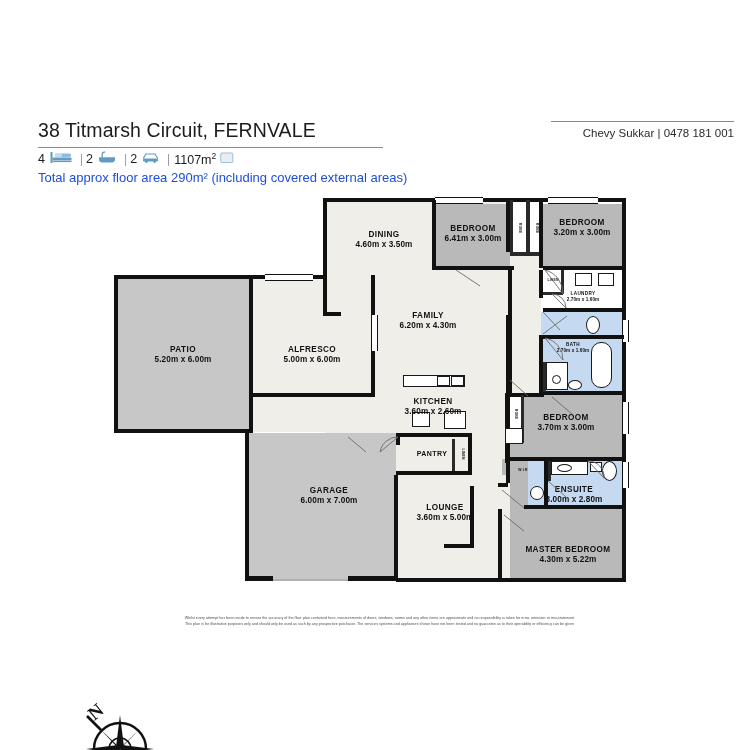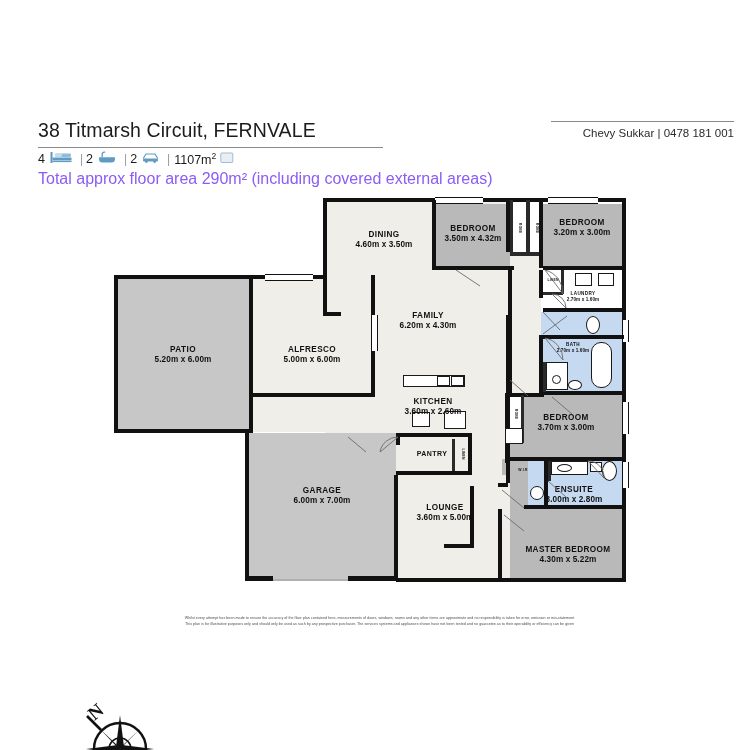--- a/index.html
+++ b/index.html
@@ -10,21 +10,21 @@
   #addr{position:absolute;left:38px;top:119px;font-size:19.5px;font-weight:400;letter-spacing:.1px;color:#1c1c1c;white-space:nowrap;}
   #addr-rule{position:absolute;left:38px;top:147px;width:345px;height:1px;background:#8a8a8a;}
 
   #specs{position:absolute;left:38px;top:151px;height:16px;display:flex;align-items:center;font-size:12.5px;color:#1c1c1c;}
   #specs .num{font-size:12.5px;line-height:1;}
   #specs .ico{display:inline-block;margin:0 4px 0 5px;position:relative;}
   #specs .sep{color:#9a9a9a;margin:0 3px 0 4px;font-size:12px;}
   #specs .area{font-size:12.5px;margin-left:1px;}
   .sup{font-size:8.5px;vertical-align:super;}
 
-  #blurb{position:absolute;left:38px;top:170px;font-size:16px;color:#8b5cf6;white-space:nowrap;}
+  #blurb{position:absolute;left:38px;top:170px;font-size:13px;color:#1d4ed8;white-space:nowrap;}
 
   
   #logo{position:absolute;right:33px;top:116px;text-align:right;}
   #logo-main{font-size:26px;line-height:26px;white-space:nowrap;}
   #logo-ngu{color:#7fa8c9;font-weight:400;letter-spacing:-.4px;}
   #logo-re{color:#9a9a9a;font-size:18px;letter-spacing:.6px;}
   #logo-rule{width:183px;height:1px;background:#8a8a8a;margin:5px 0 0 auto;}
   #logo-agent{font-size:11.5px;color:#2b2b2b;margin-top:5px;white-space:nowrap;}
 
   
@@ -260,21 +260,21 @@
   <div class="fixr" style="left:530px;top:296px;width:14px;height:14px;"></div>
 
   <div class="fix" style="left:505px;top:238px;width:18px;height:16px;"></div>
 
   <div class="lbl big" style="left:334px;top:40px;width:100px;">
     <span class="n">DINING</span>
       <span class="d">4.60m  x 3.50m</span>
   </div>
   <div class="lbl big" style="left:423px;top:34px;width:100px;">
     <span class="n">BEDROOM</span>
-      <span class="d">3.50m  x 4.32m</span>
+      <span class="d">6.41m  x 3.00m</span>
   </div>
   <div class="lbl big" style="left:532px;top:28px;width:100px;">
     <span class="n">BEDROOM</span>
       <span class="d">3.20m  x 3.00m</span>
   </div>
   <div class="lbl sm" style="left:543px;top:101px;width:80px;">
     <span class="n">LAUNDRY</span>
       <span class="d">2.70m  x 1.60m</span>
   </div>
   <div class="lbl sm" style="left:533px;top:152px;width:80px;">
@@ -297,21 +297,21 @@
     <span class="n">KITCHEN</span>
       <span class="d">3.60m  x 2.60m</span>
   </div>
   <div class="lbl big" style="left:516px;top:223px;width:100px;">
     <span class="n">BEDROOM</span>
       <span class="d">3.70m  x 3.00m</span>
   </div>
   <div class="lbl mid" style="left:392px;top:260px;width:80px;">
     <span class="n">PANTRY</span>
   </div>
-  <div class="lbl big" style="left:272px;top:296px;width:100px;">
+  <div class="lbl big" style="left:279px;top:296px;width:100px;">
     <span class="n">GARAGE</span>
       <span class="d">6.00m  x 7.00m</span>
   </div>
   <div class="lbl big" style="left:395px;top:313px;width:100px;">
     <span class="n">LOUNGE</span>
       <span class="d">3.60m  x 5.00m</span>
   </div>
   <div class="lbl big" style="left:524px;top:295px;width:100px;">
     <span class="n">ENSUITE</span>
       <span class="d">3.00m  x 2.80m</span>

